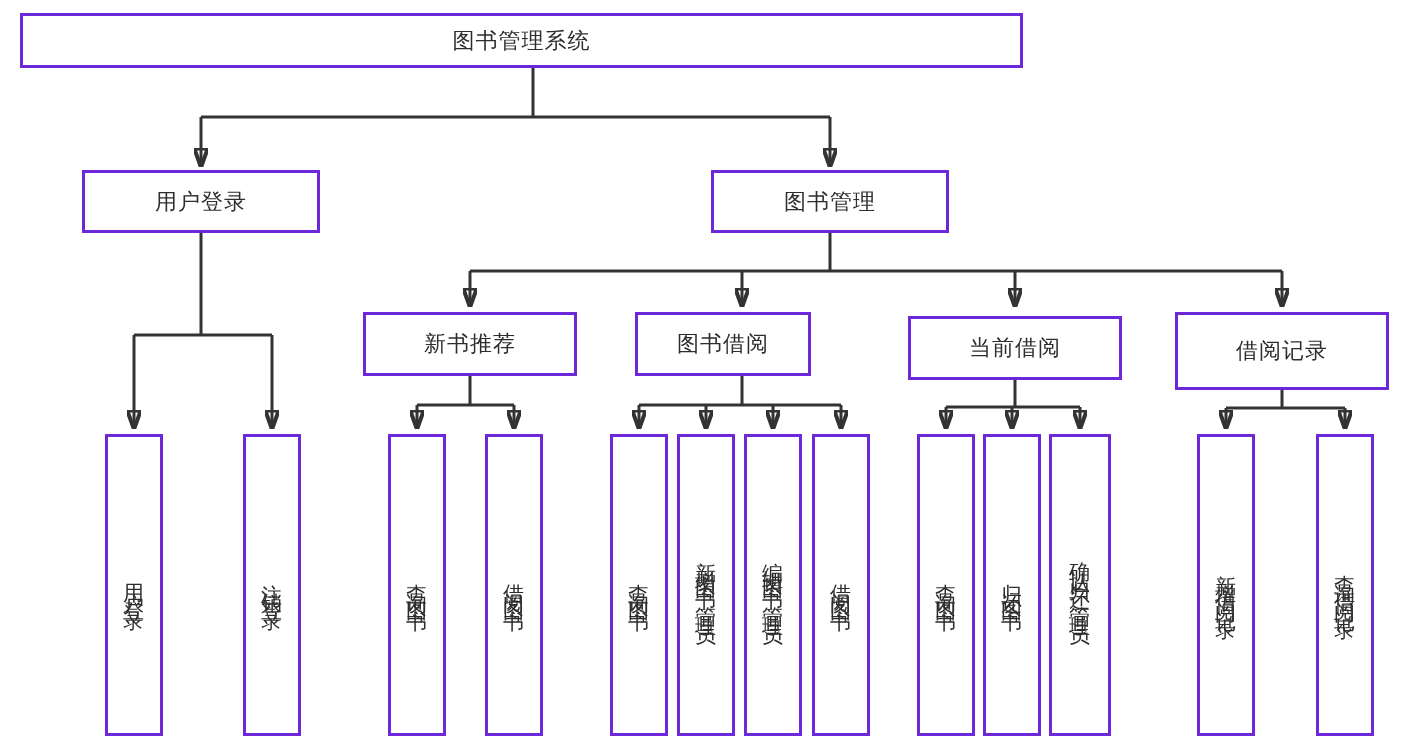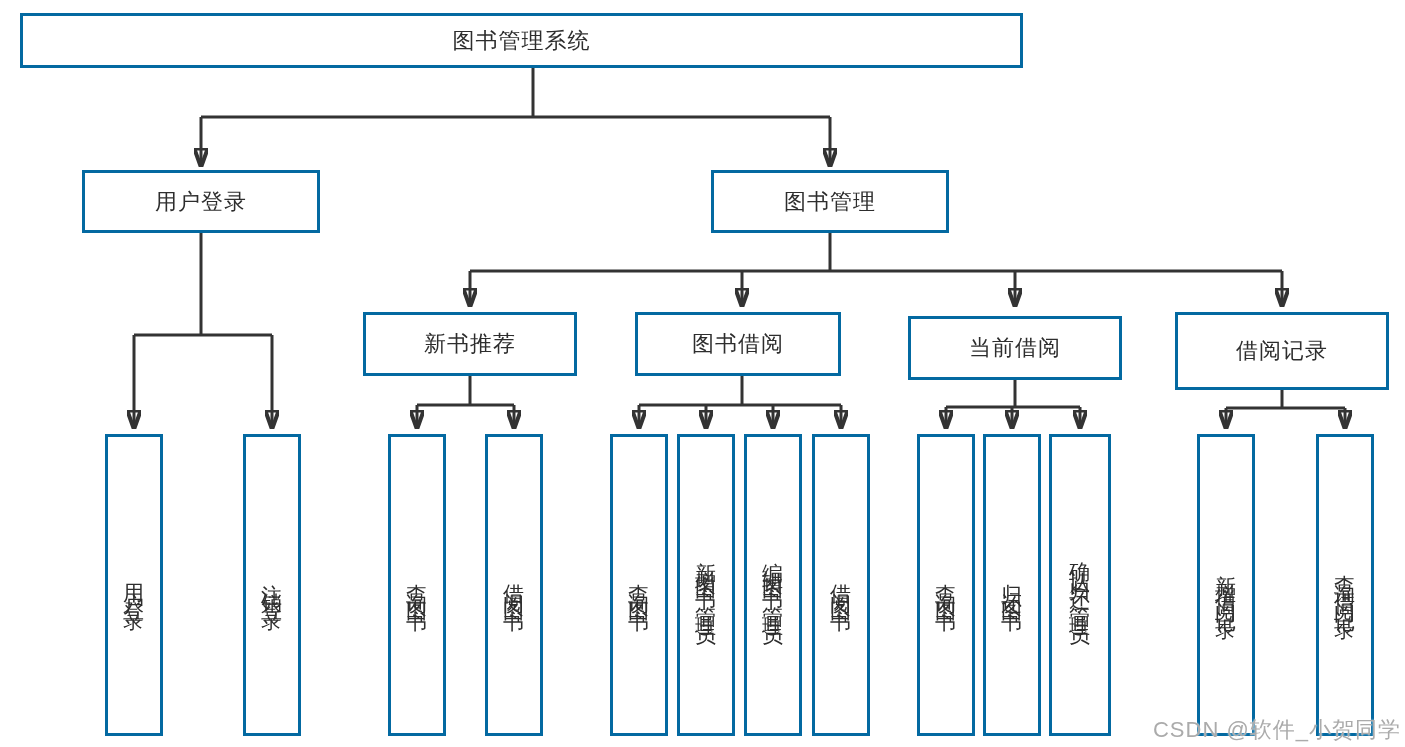--- a/index.html
+++ b/index.html
@@ -17,21 +17,21 @@
     width: 1405px; height: 747px;
   }
   svg.connectors path {
     stroke: #333333;
     stroke-width: 3;
     fill: none;
   }
   .box {
     position: absolute;
     box-sizing: border-box;
-    border: 3px solid #0369a1;
+    border: 3px solid #6d28d9;
     background: #ffffff;
     display: flex;
     align-items: center;
     justify-content: center;
     color: #2d2d2d;
   }
   .hlabel { font-size: 22px; letter-spacing: 1px; white-space: nowrap; }
   .leaf span {
     writing-mode: vertical-rl;
     font-size: 21px;
@@ -111,21 +111,21 @@
   <div class="box" style="left:82px;top:170px;width:238px;height:63px">
     <span class="hlabel">用户登录</span>
   </div>
   <div class="box" style="left:711px;top:170px;width:238px;height:63px">
     <span class="hlabel">图书管理</span>
   </div>
 
   <div class="box" style="left:363px;top:312px;width:214px;height:64px">
     <span class="hlabel">新书推荐</span>
   </div>
-  <div class="box" style="left:635px;top:312px;width:206px;height:64px">
+  <div class="box" style="left:635px;top:312px;width:176px;height:64px">
     <span class="hlabel">图书借阅</span>
   </div>
   <div class="box" style="left:908px;top:316px;width:214px;height:64px">
     <span class="hlabel">当前借阅</span>
   </div>
   <div class="box" style="left:1175px;top:312px;width:214px;height:78px">
     <span class="hlabel">借阅记录</span>
   </div>
 
   <div class="box leaf" style="left:105px;top:434px;width:58px;height:302px">
@@ -165,15 +165,14 @@
     <span>确认归还（管理员）</span>
   </div>
 
   <div class="box leaf" style="left:1197px;top:434px;width:58px;height:302px">
     <span>新增借阅记录</span>
   </div>
   <div class="box leaf" style="left:1316px;top:434px;width:58px;height:302px">
     <span>查询借阅记录</span>
   </div>
 
-  <div class="watermark">CSDN @软件_小贺同学</div>
 
 </div>
 
 </body></html>

